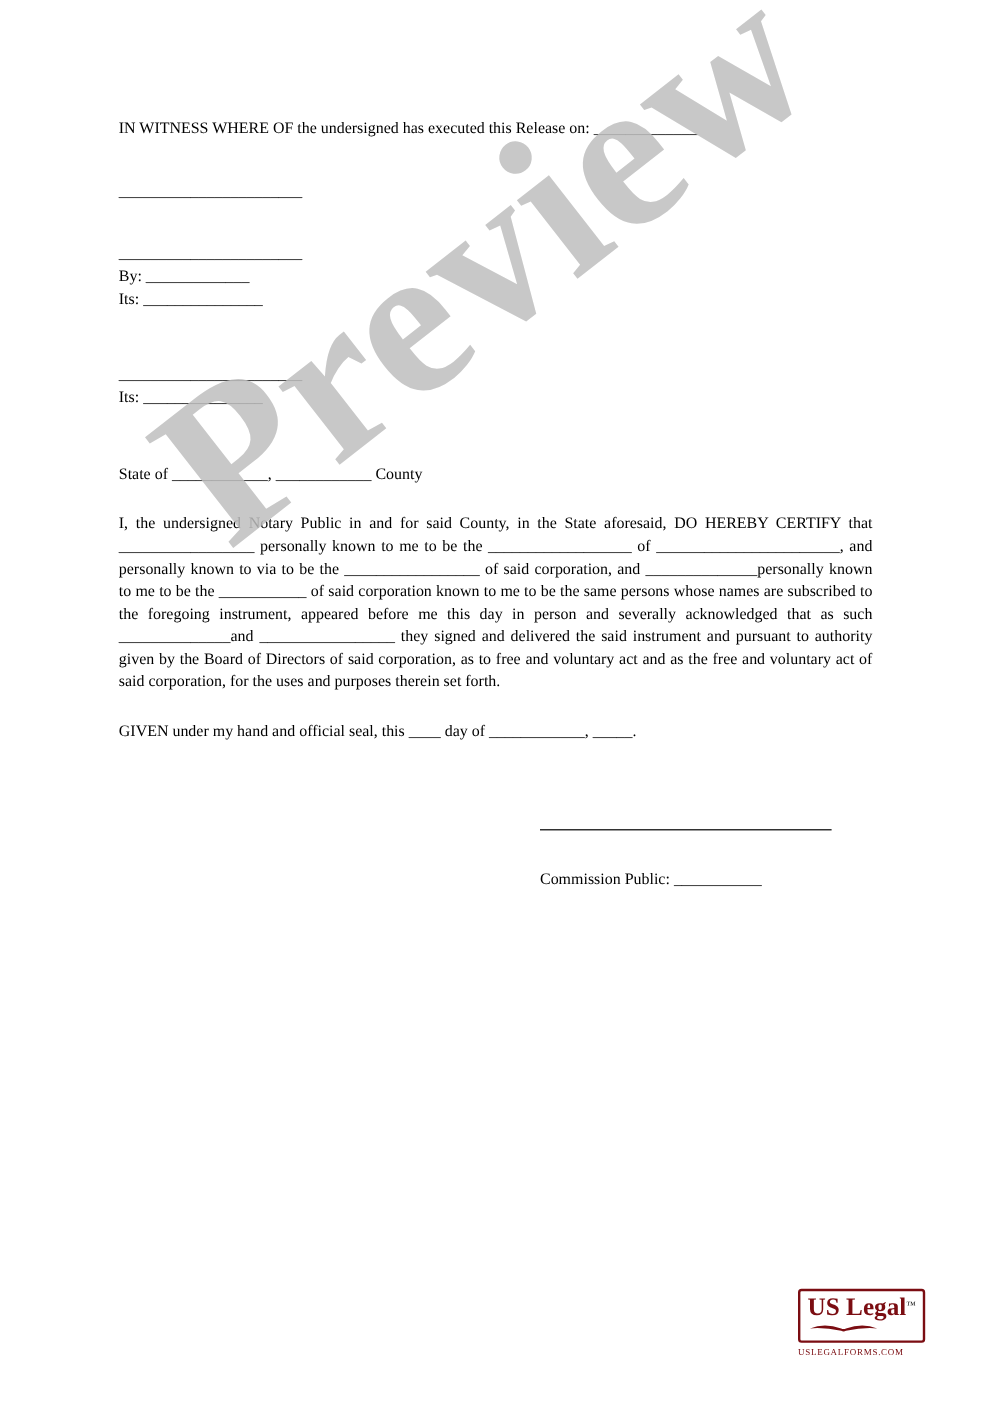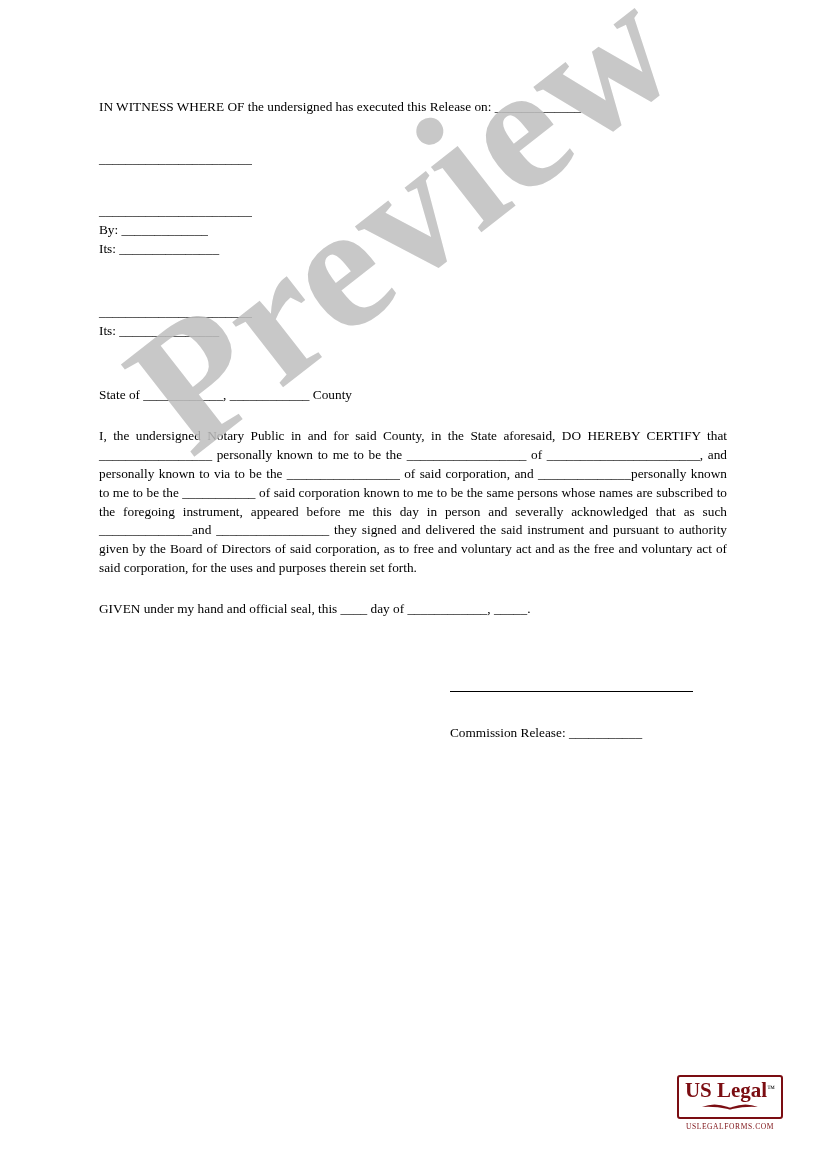--- a/index.html
+++ b/index.html
@@ -74,21 +74,21 @@
     transform: rotate(-38deg);
     transform-origin: left top;
     letter-spacing: 2px;
     white-space: nowrap;
   }
   .logo {
     position: absolute;
     right: 32px;
     bottom: 38px;
     width: 130px;
-    text-align: center;
+    text-align: left;
   }
   .logo-box {
     border: 2px solid #7b0d12;
     border-radius: 3px;
     padding: 3px 6px 4px 6px;
     display: inline-block;
     position: relative;
   }
   .logo-text {
     font-family: "Liberation Serif", serif;
@@ -158,21 +158,21 @@
 
     <div class="spacer-md"></div>
 
     <p class="para">GIVEN under my hand and official seal, this ____ day of ____________, _____.</p>
 
   </div>
 
   <div class="notary-block">
     <div class="notary-rule"></div>
     <div class="spacer-md"></div>
-    <div>Commission Release: ___________</div>
+    <div>Commission Public: ___________</div>
   </div>
 
   <div class="watermark">
     <span>Preview</span>
   </div>
 
   <div class="logo">
     <div class="logo-box">
       <span class="logo-text">US Legal</span><span class="logo-tm">™</span>
       <div class="logo-swoosh">

